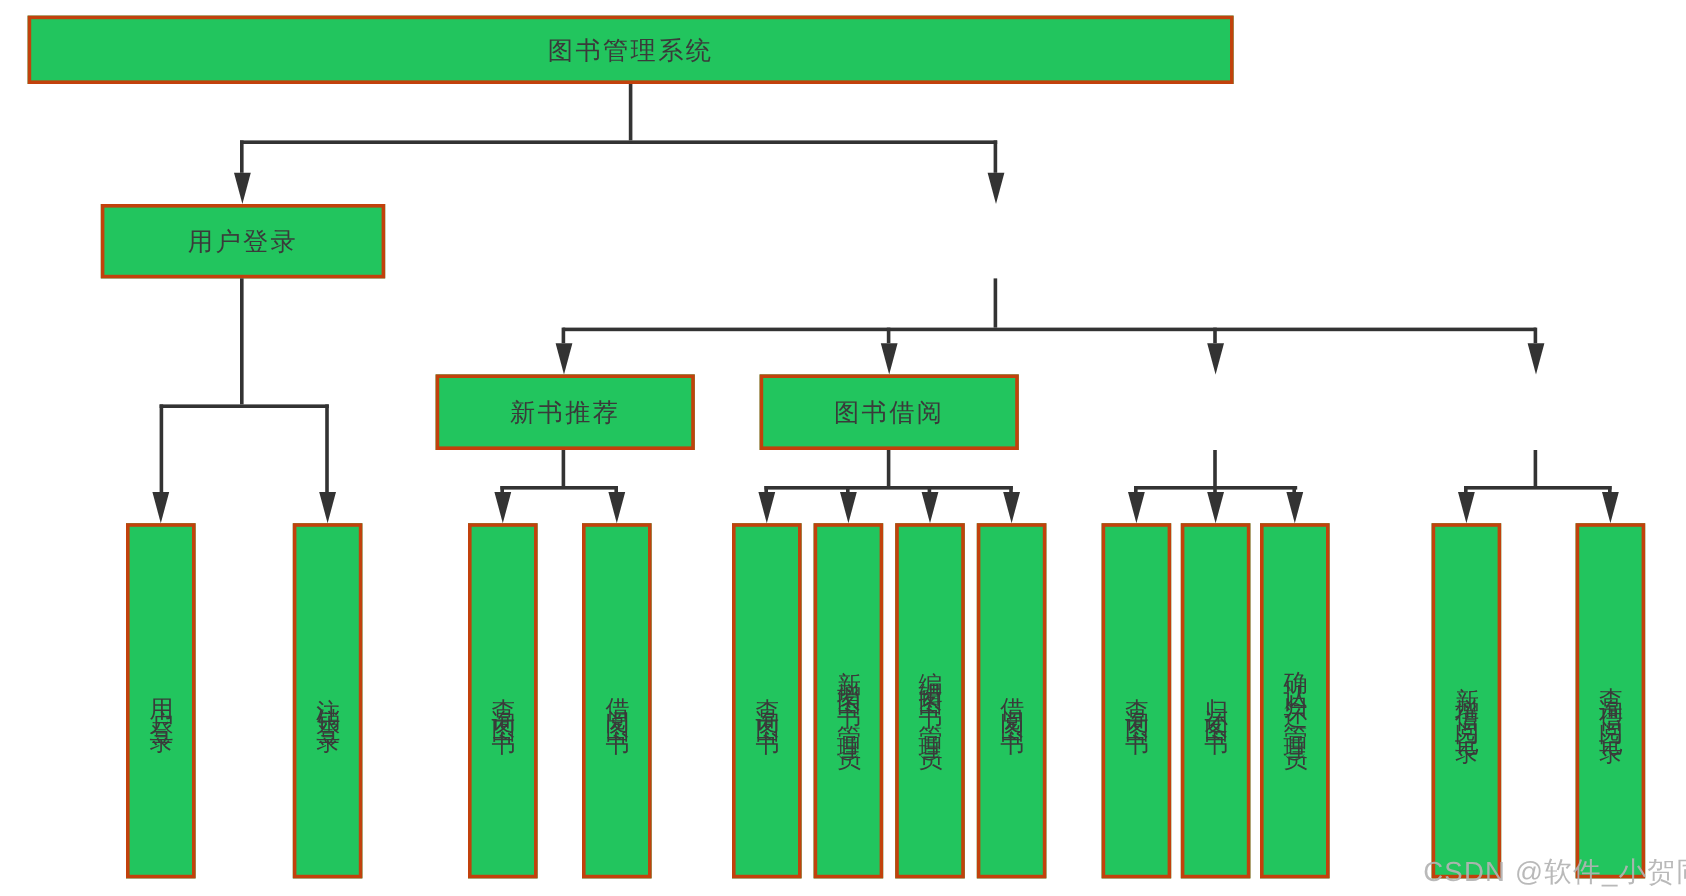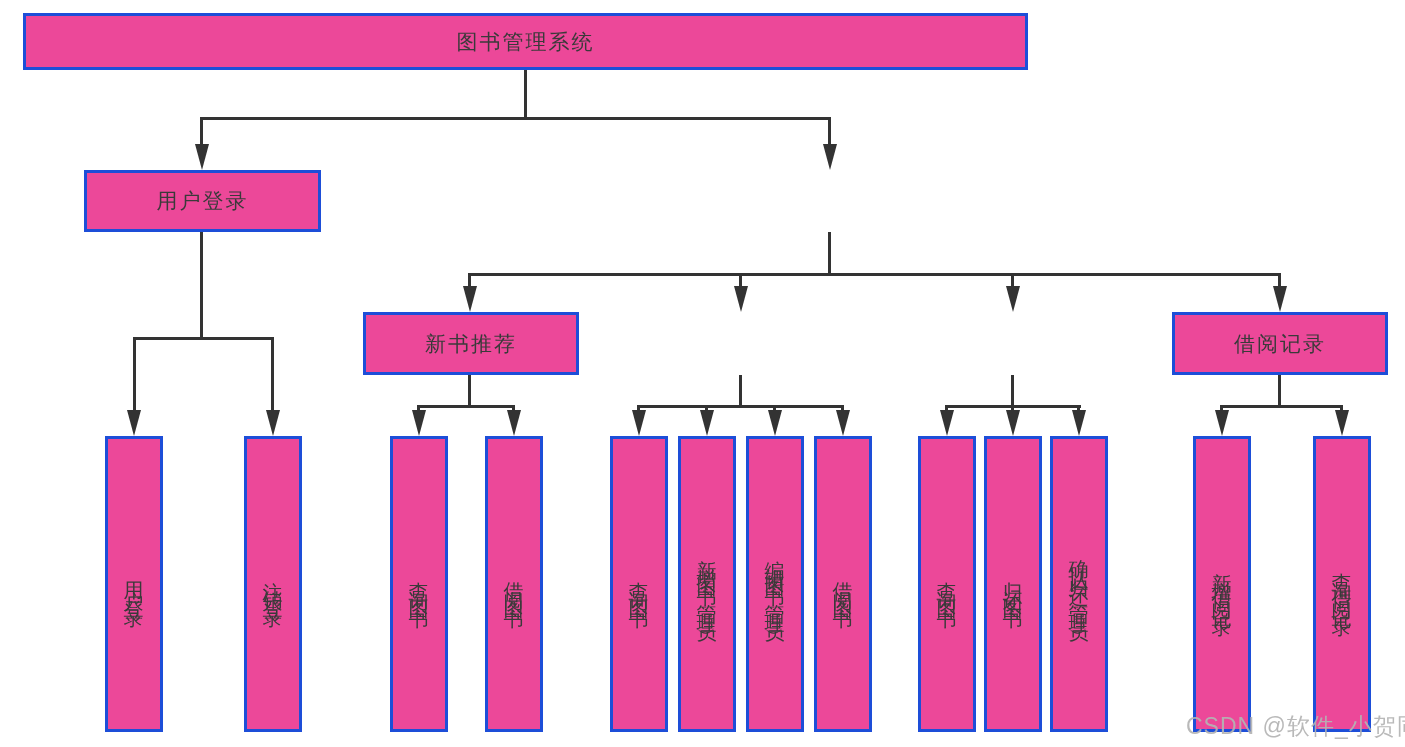--- a/index.html
+++ b/index.html
@@ -1,21 +1,21 @@
 <!DOCTYPE html>
 <html><head>
 <meta charset="utf-8">
 <style>
   html,body { margin:0; padding:0; background:#ffffff; }
   .canvas {
     position:relative; width:1405px; height:747px; background:#ffffff;
     font-family:"Liberation Sans","DejaVu Sans",sans-serif; overflow:hidden;
   }
   .box {
-    position:absolute; background:#ec4899; border:3px solid #1d4ed8;
+    position:absolute; background:#22c55e; border:3px solid #c2410c;
     box-sizing:border-box; display:flex; align-items:center; justify-content:center;
   }
   .box .lbl {
     font-size:21px; color:#3a3a3a; letter-spacing:2px; white-space:nowrap;
   }
   .box.vbox .lbl {
     writing-mode:vertical-lr; text-orientation:mixed;
     font-size:20px; letter-spacing:9px; white-space:normal; line-height:1;
   }
   .vl { position:absolute; width:3px; background:#333333; }
@@ -64,22 +64,22 @@
   <div class="vl" style="left:739px;top:273px;height:13px"></div>
   <div class="ar" style="left:734px;top:286px"></div>
   <div class="vl" style="left:1011px;top:273px;height:13px"></div>
   <div class="ar" style="left:1006px;top:286px"></div>
   <div class="vl" style="left:1278px;top:273px;height:13px"></div>
   <div class="ar" style="left:1273px;top:286px"></div>
 
   <div class="box" style="left:363px;top:312px;width:216px;height:63px">
     <span class="lbl">新书推荐</span>
   </div>
-  <div class="box" style="left:1172px;top:312px;width:216px;height:63px">
-    <span class="lbl">借阅记录</span>
+  <div class="box" style="left:633px;top:312px;width:216px;height:63px">
+    <span class="lbl">图书借阅</span>
   </div>
 
   <div class="vl" style="left:468px;top:375px;height:30px"></div>
   <div class="hl" style="left:417px;top:405px;width:98px"></div>
   <div class="vl" style="left:417px;top:405px;height:5px"></div>
   <div class="ar" style="left:412px;top:410px"></div>
   <div class="vl" style="left:512px;top:405px;height:5px"></div>
   <div class="ar" style="left:507px;top:410px"></div>
 
   <div class="vl" style="left:739px;top:375px;height:30px"></div>

